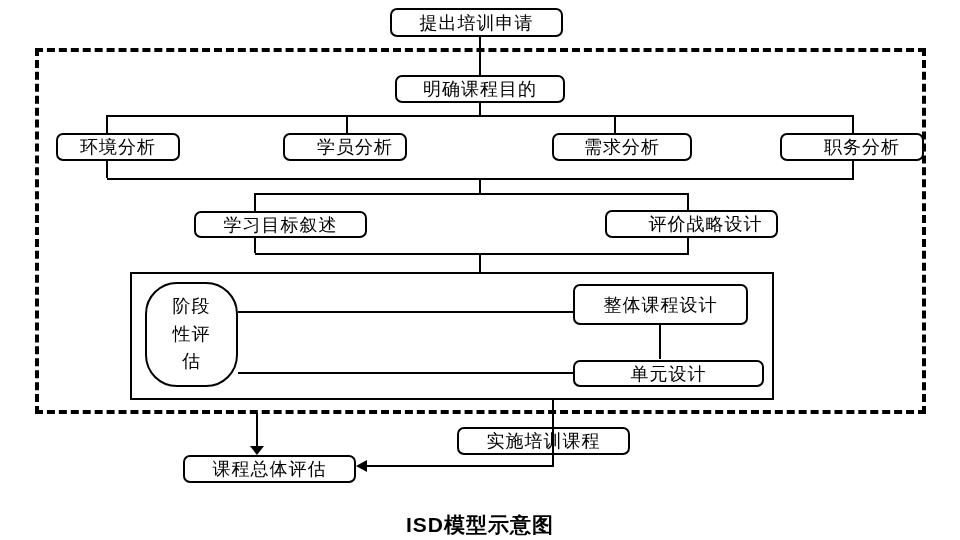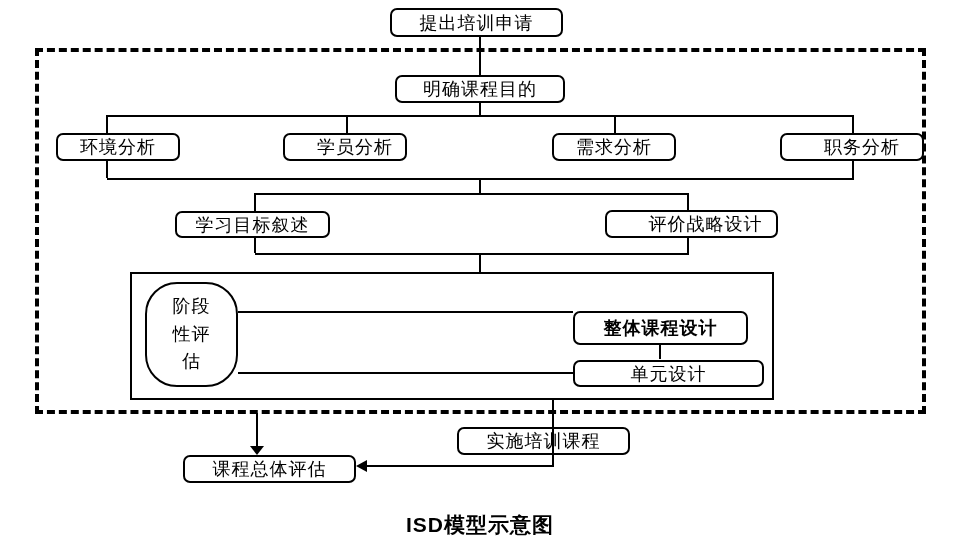--- a/index.html
+++ b/index.html
@@ -75,31 +75,31 @@
   <div class="arrow-left" style="left:356px;top:460px;"></div>
 
   <div class="node" style="left:390px;top:8px;width:173px;height:29px;">提出培训申请</div>
 
   <div class="node" style="left:56px;top:133px;width:124px;height:28px;">环境分析</div>
 
   <div class="node" style="left:395px;top:75px;width:170px;height:28px;">明确课程目的</div>
 
   <div class="node" style="left:283px;top:133px;width:124px;height:28px;padding-left:20px;">学员分析</div>
 
-  <div class="node" style="left:552px;top:133px;width:124px;height:28px;">需求分析</div>
+  <div class="node" style="left:552px;top:133px;width:140px;height:28px;">需求分析</div>
 
   <div class="node" style="left:780px;top:133px;width:144px;height:28px;padding-left:20px;">职务分析</div>
 
-  <div class="node" style="left:175px;top:211px;width:155px;height:27px;">学习目标叙述</div>
+  <div class="node" style="left:194px;top:211px;width:173px;height:27px;">学习目标叙述</div>
 
   <div class="node" style="left:605px;top:210px;width:173px;height:28px;padding-left:28px;">评价战略设计</div>
 
   <div class="node node-phase" style="left:145px;top:282px;width:93px;height:105px;">阶段性评估</div>
 
-  <div class="node" style="left:573px;top:311px;width:175px;height:34px;font-weight:bold;">整体课程设计</div>
+  <div class="node" style="left:573px;top:284px;width:175px;height:41px;">整体课程设计</div>
 
   <div class="node" style="left:573px;top:360px;width:191px;height:27px;">单元设计</div>
 
   <div class="node" style="left:457px;top:427px;width:173px;height:28px;">实施培训课程</div>
 
   <div class="node" style="left:183px;top:455px;width:173px;height:28px;">课程总体评估</div>
 
   <div class="title">ISD模型示意图</div>
 
 </div>

